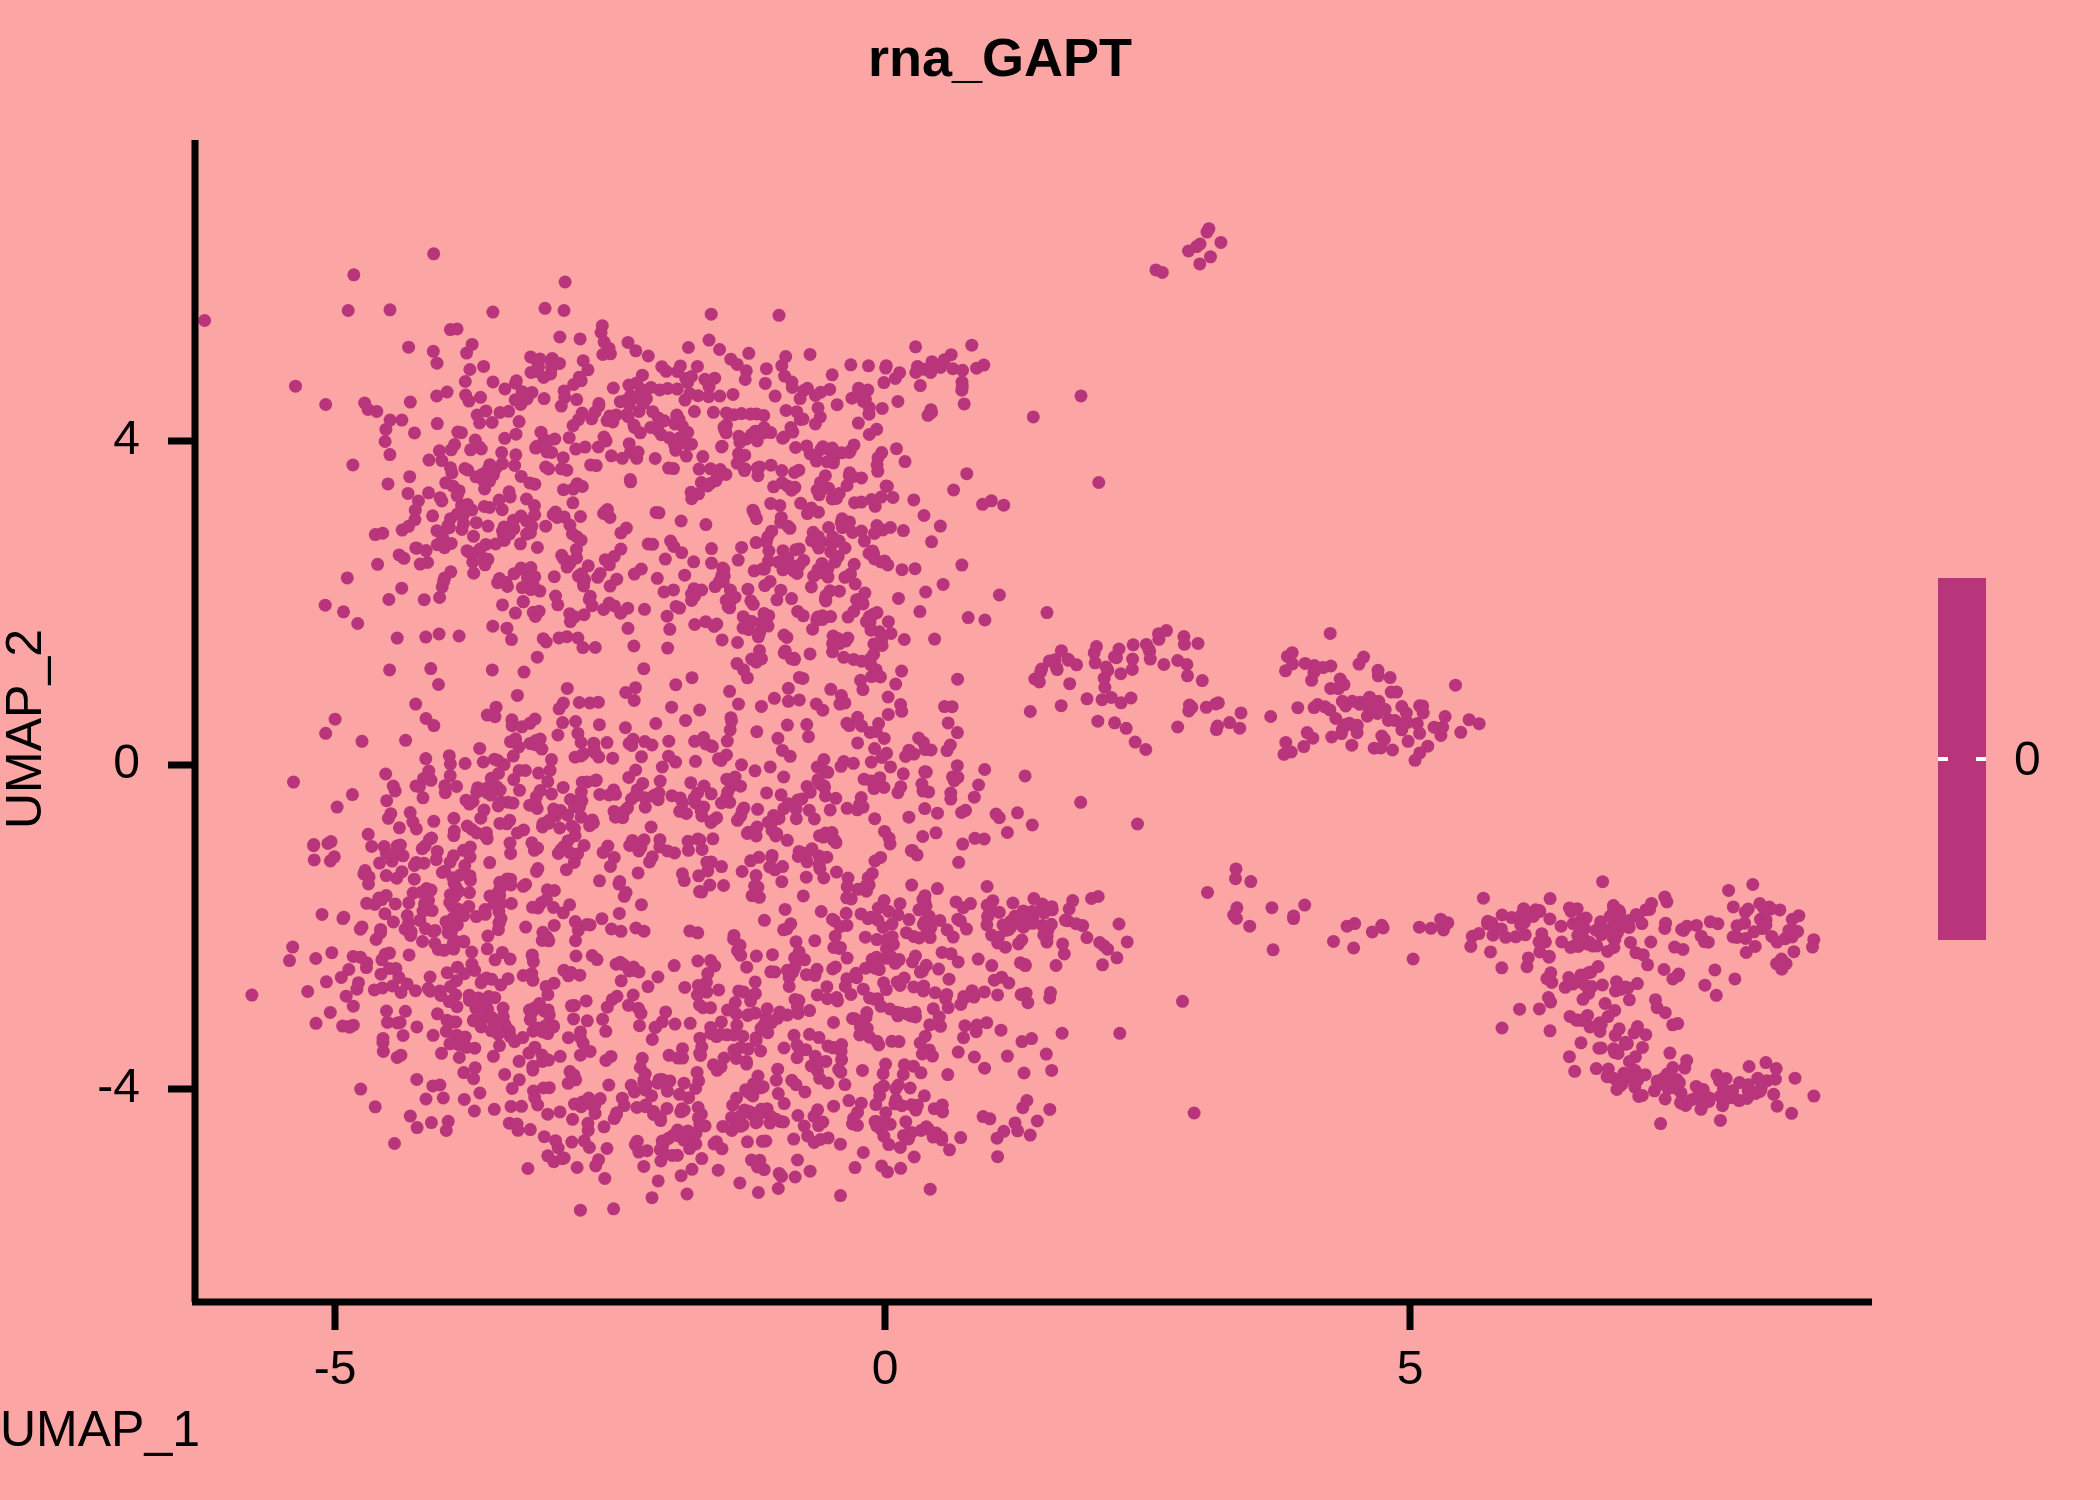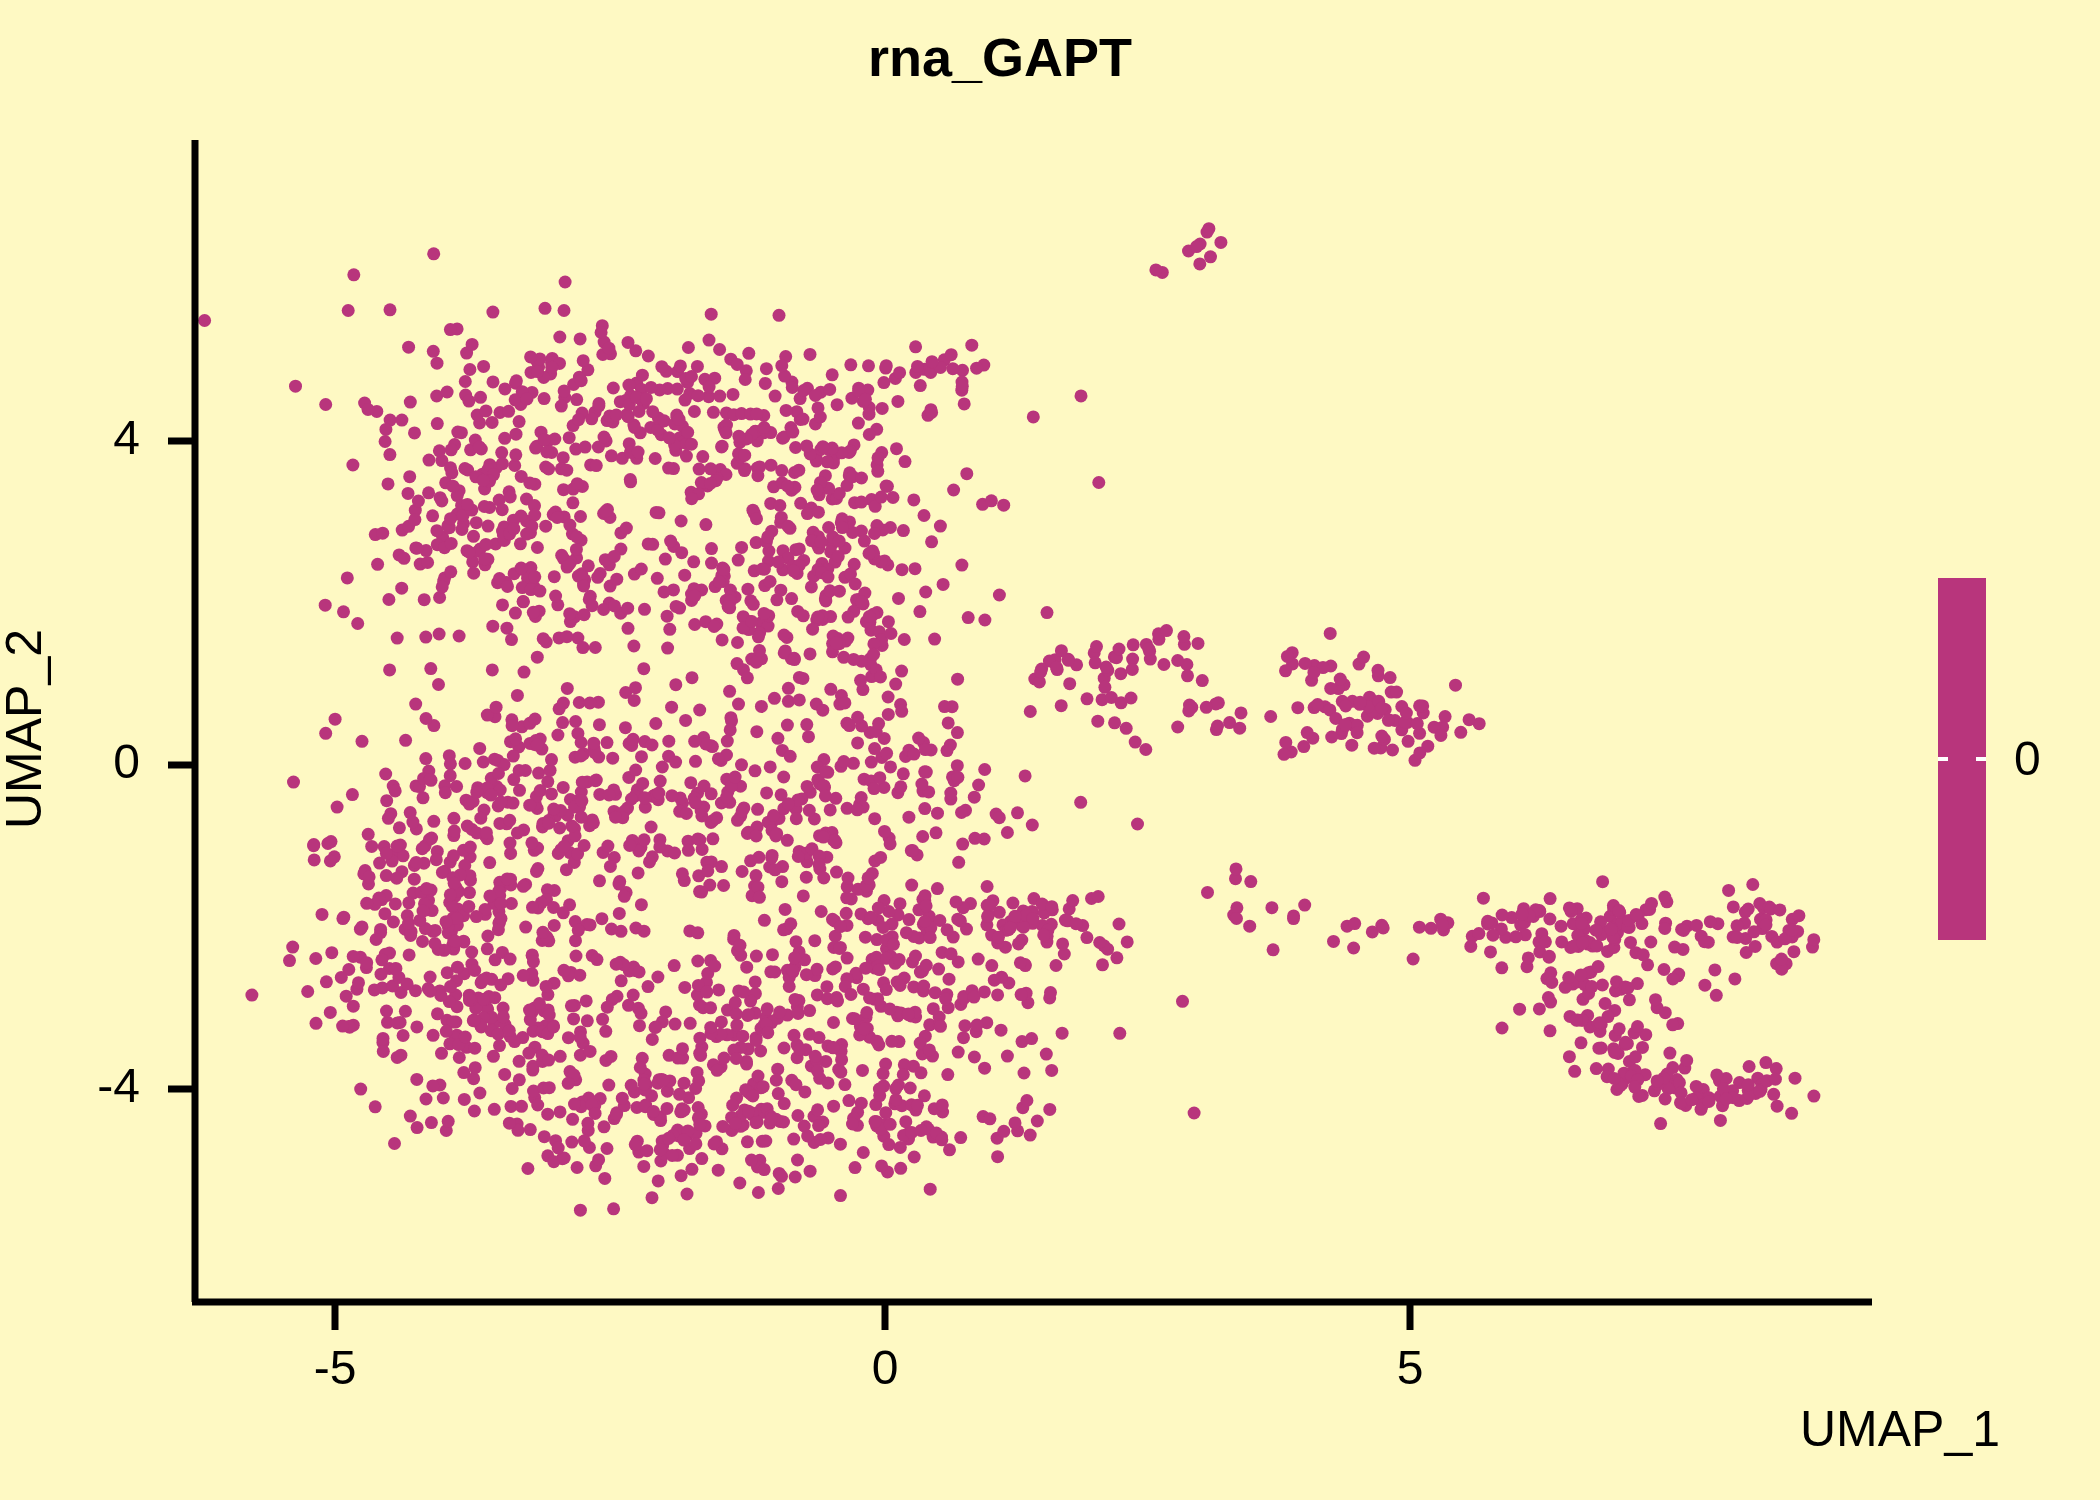--- a/index.html
+++ b/index.html
@@ -4,21 +4,21 @@
 <style>
   html, body {
     margin: 0;
     padding: 0;
     background: #ffffff;
   }
   #root {
     position: relative;
     width: 2100px;
     height: 1500px;
-    background: #fef9c3;
+    background: #fca5a5;
     font-family: "Liberation Sans", sans-serif;
     overflow: hidden;
   }
   #plot-title {
     position: absolute;
     left: 0;
     top: 26px;
     width: 2000px;
     text-align: center;
     font-size: 54px;
@@ -34,21 +34,21 @@
   .axis-title {
     position: absolute;
     font-size: 50px;
     color: #000000;
     white-space: nowrap;
   }
   #x-axis-title {
     left: 0;
     top: 1400px;
     width: 2000px;
-    text-align: right;
+    text-align: left;
   }
   #y-axis-title {
     left: -176px;
     top: 700px;
     width: 400px;
     text-align: center;
     transform: rotate(-90deg);
     transform-origin: 50% 50%;
   }
   .tick-label {

